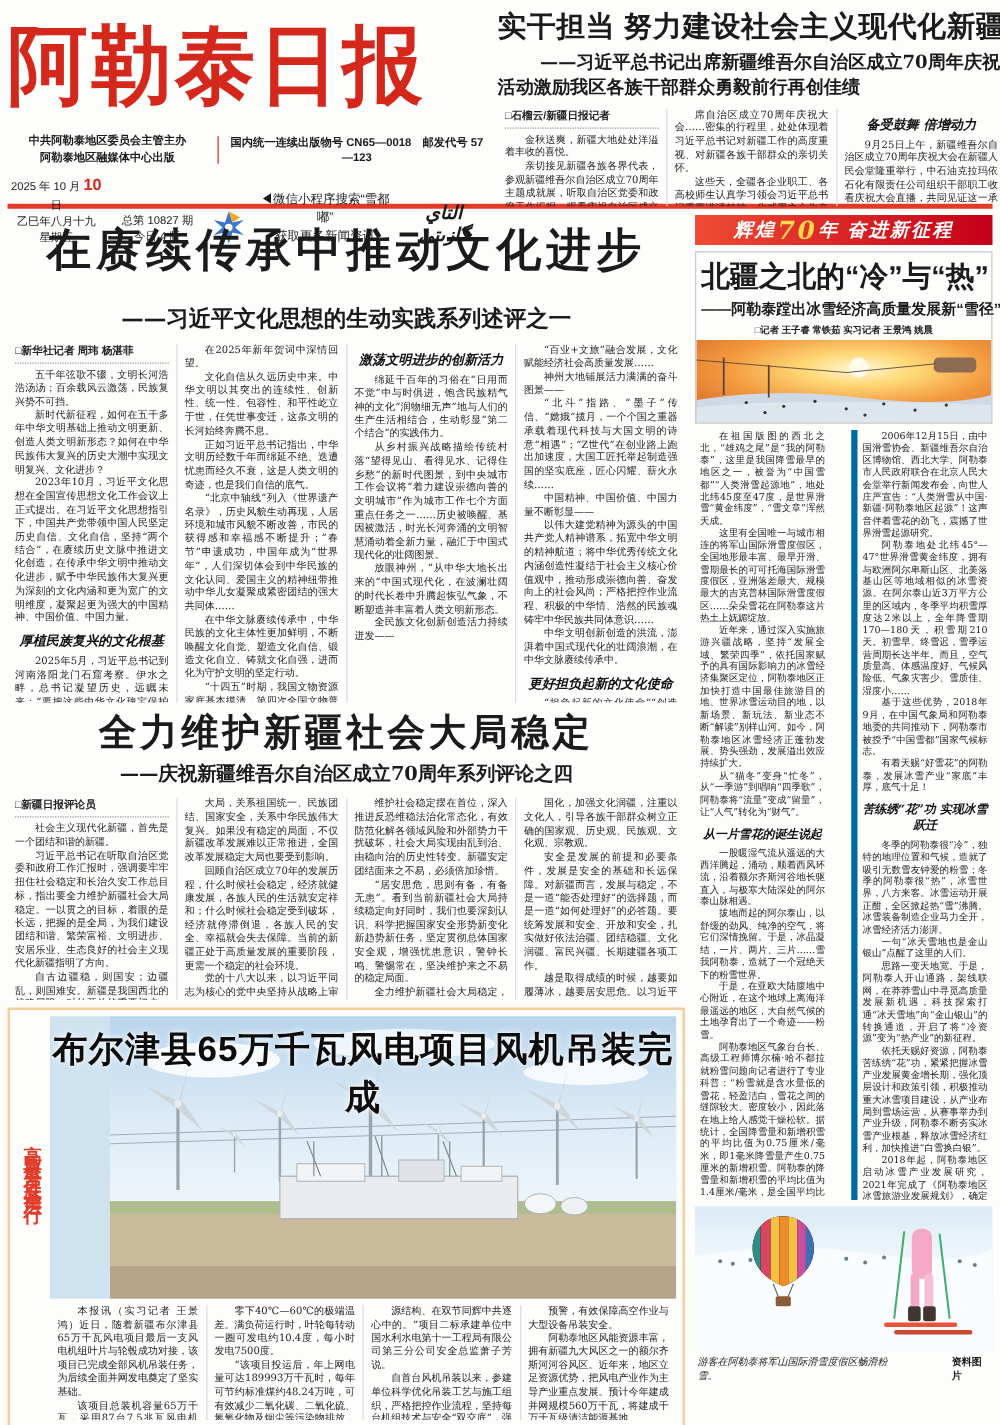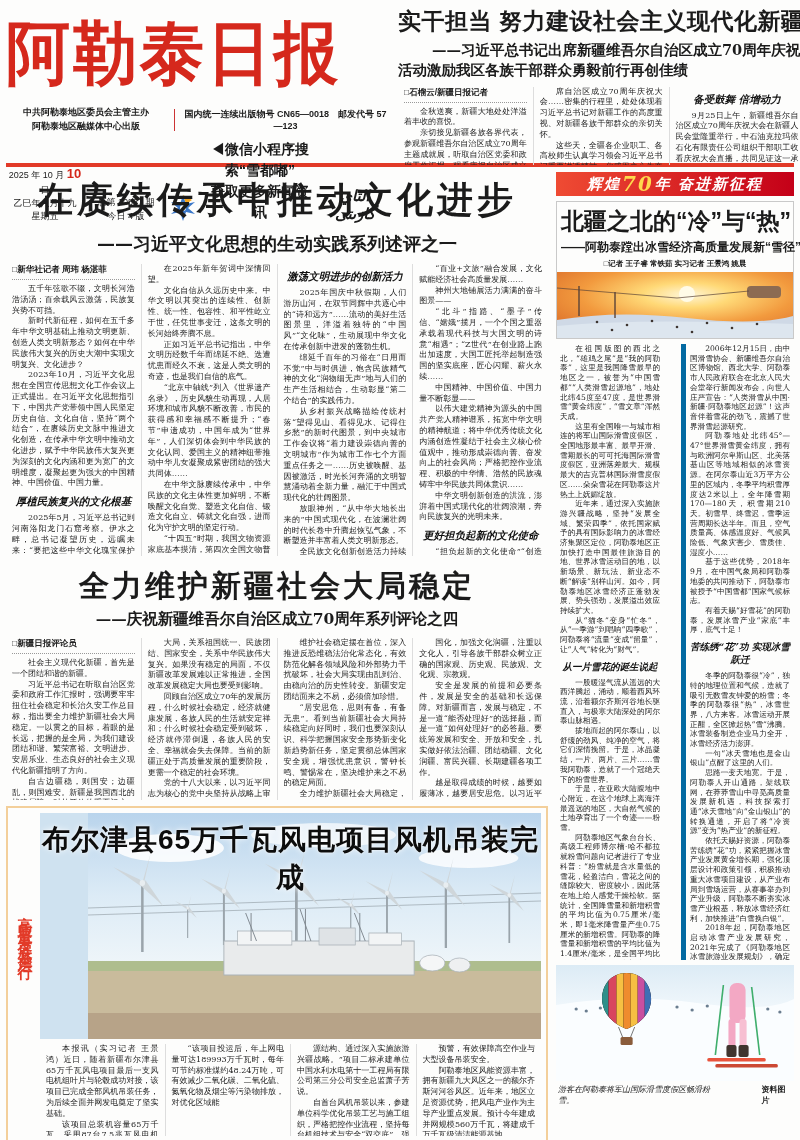--- a/index.html
+++ b/index.html
@@ -14,21 +14,21 @@
               white-space:nowrap;transform:scaleY(1.08);transform-origin:top left;}
   .mast-row1{display:flex;align-items:center;margin-top:10px;}
   .mast-org{font-size:9px;font-weight:700;text-align:center;line-height:1.5;width:160px;}
   .mast-div{width:1px;height:22px;background:#c33;margin:0 8px;}
   .mast-pub{font-size:9px;font-weight:700;flex:1;text-align:center;}
   .mast-row2{display:flex;align-items:flex-end;margin-top:6px;gap:8px;}
   .mast-date{font-size:9px;line-height:1.45;text-align:center;width:78px;}
   .date-day{color:#d5281c;font-weight:900;font-size:13px;}
   .mast-issue{font-size:9px;line-height:1.5;text-align:center;width:68px;}
   .mast-logo{width:30px;height:30px;}
-  .mast-wechat{font-size:14px;font-weight:700;text-align:center;line-height:1.5;width:108px;}
+  .mast-wechat{font-size:10px;font-weight:400;text-align:center;line-height:1.5;width:108px;}
   .mast-arabic{font-size:15px;font-weight:900;font-style:italic;text-align:center;flex:1;
                font-family:"DejaVu Sans",sans-serif;}
   
   .topstory{flex:1;padding-top:2px;}
   .ts-headline{font-size:23px;font-weight:900;letter-spacing:0.5px;white-space:nowrap;}
   .ts-sub{font-family:"DejaVu Serif","Liberation Serif",serif;font-weight:700;
           font-size:14.5px;line-height:1.4;margin-top:3px;}
   .ts-sub .indent{padding-left:34px;}
   .ts-cols{display:flex;gap:0;margin-top:6px;height:78px;overflow:hidden;}
   .ts-col{flex:1;padding:0 6px;}
@@ -42,21 +42,21 @@
           padding-bottom:3px;margin-bottom:4px;color:#222;}
   
   .red-rule{height:4px;background:#e23a28;margin:3px 0 5px;}
   .main{display:flex;gap:8px;}
   .left-stack{width:542px;flex:0 0 542px;}
   .right-stack{flex:1;min-width:0;}
   
   .a1{height:390px;overflow:hidden;}
   .a1-head{text-align:center;font-size:36px;font-weight:900;letter-spacing:4px;margin-top:4px;}
   .a1-sub{text-align:center;font-family:"DejaVu Serif","Liberation Serif",serif;
-          font-weight:700;font-size:18px;margin-top:7px;}
+          font-weight:700;font-size:18px;margin-top:18px;}
   .cols4{display:flex;margin-top:8px;height:292px;overflow:hidden;}
   .col4{flex:1;padding:0 6px;min-width:0;}
   .col4 + .col4{border-left:1px solid #ddd;}
   
   .a2{height:234px;overflow:hidden;margin-top:4px;}
   .a2-head{text-align:center;font-size:30px;font-weight:900;letter-spacing:3px;}
   .a2-sub{text-align:center;font-family:"DejaVu Serif","Liberation Serif",serif;
           font-weight:700;font-size:15.5px;margin-top:2px;}
   .a2 .cols4{height:164px;}
   
@@ -180,33 +180,32 @@
           <div class="col4">
               <p class="para">在2025年新年贺词中深情回望。</p>
               <p class="para">文化自信从久远历史中来。中华文明以其突出的连续性、创新性、统一性、包容性、和平性屹立于世，任凭世事变迁，这条文明的长河始终奔腾不息。</p>
               <p class="para">正如习近平总书记指出，中华文明历经数千年而绵延不绝、迭遭忧患而经久不衰，这是人类文明的奇迹，也是我们自信的底气。</p>
               <p class="para">“北京中轴线”列入《世界遗产名录》，历史风貌生动再现，人居环境和城市风貌不断改善，市民的获得感和幸福感不断提升；“春节”申遗成功，中国年成为“世界年”，人们深切体会到中华民族的文化认同、爱国主义的精神纽带推动中华儿女凝聚成紧密团结的强大共同体……</p>
               <p class="para">在中华文脉赓续传承中，中华民族的文化主体性更加鲜明，不断唤醒文化自觉、塑造文化自信、锻造文化自立、铸就文化自强，进而化为守护文明的坚定行动。</p>
               <p class="para">“十四五”时期，我国文物资源家底基本摸清，第四次全国文物普查取得重要阶段性成果，新发现文物数量超过13万处；中华文明探源工程提出文明定义和认定进入文明社会的中国方案，为世界文明起源研究作出原创性贡献。</p>
             </div>
           <div class="col4">
               <div class="sub-head">激荡文明进步的创新活力</div>
-              <p class="para">2025年国庆中秋假期，人们游历山河，在双节同辉中共逐心中的“诗和远方”……流动的美好生活图景里，洋溢着独特的“中国风”“文化味”，生动展现中华文化在传承创新中迸发的蓬勃生机。</p>
               <p class="para">绵延千百年的习俗在“日用而不觉”中与时俱进，饱含民族精气神的文化“润物细无声”地与人们的生产生活相结合，生动彰显“第二个结合”的实践伟力。</p>
               <p class="para">从乡村振兴战略描绘传统村落“望得见山、看得见水、记得住乡愁”的新时代图景，到中央城市工作会议将“着力建设崇德向善的文明城市”作为城市工作七个方面重点任务之一……历史被唤醒、基因被激活，时光长河奔涌的文明智慧涌动着全新力量，融汇于中国式现代化的壮阔图景。</p>
               <p class="para">放眼神州，“从中华大地长出来的”中国式现代化，在波澜壮阔的时代长卷中升腾起恢弘气象，不断塑造并丰富着人类文明新形态。</p>
               <p class="para">全民族文化创新创造活力持续迸发——</p>
             </div>
           <div class="col4">
               <p class="para">“百业+文旅”融合发展，文化赋能经济社会高质量发展……</p>
               <p class="para">神州大地铺展活力满满的奋斗图景——</p>
               <p class="para">“北斗”指路、“墨子”传信、“嫦娥”揽月，一个个国之重器承载着现代科技与大国文明的诗意“相遇”；“Z世代”在创业路上跑出加速度，大国工匠托举起制造强国的坚实底座，匠心闪耀、薪火永续……</p>
               <p class="para">中国精神、中国价值、中国力量不断彰显——</p>
               <p class="para">以伟大建党精神为源头的中国共产党人精神谱系，拓宽中华文明的精神航道；将中华优秀传统文化内涵创造性凝结于社会主义核心价值观中，推动形成崇德向善、奋发向上的社会风尚；严格把控作业流程、积极的中华情、浩然的民族魂铸牢中华民族共同体意识……</p>
-              <p class="para">中华文明创新创造的洪流，澎湃着中国式现代化的壮阔浪潮，奔向民族复兴的光明未来。</p>
+              <p class="para">中华文明创新创造的洪流，澎湃着中国式现代化的壮阔浪潮，在中华文脉赓续传承中。</p>
               <div class="sub-head">更好担负起新的文化使命</div>
               <p class="para">“担负起新的文化使命”“创造属于我们这个时代的新文化”，新时代新征程上，习近平总书记的号召激荡时代回响，为中华民族伟大复兴标示文化坐标、锚定文明航向。</p>
             </div>
         </div>
       </div>
 
       <div class="a2">
         <div class="a2-head">全力维护新疆社会大局稳定</div>
         <div class="a2-sub">——庆祝新疆维吾尔自治区成立70周年系列评论之四</div>
         <div class="cols4">
@@ -291,24 +290,25 @@
             </g>
           </svg>
           <div class="bm-head">布尔津县65万千瓦风电项目风机吊装完成</div>
         </div>
         <div class="bm-cols">
           <div class="col4">
               <p class="para">本报讯（实习记者 王景鸿）近日，随着新疆布尔津县65万千瓦风电项目最后一支风电机组叶片与轮毂成功对接，该项目已完成全部风机吊装任务，为后续全面并网发电奠定了坚实基础。</p>
               <p class="para">该项目总装机容量65万千瓦，采用87台7.5兆瓦风电机组，可耐受</p>
             </div>
           <div class="col4">
+              <p class="para">零下40℃—60℃的极端温差。满负荷运行时，叶轮每转动一圈可发电约10.4度，每小时发电7500度。</p>
               <p class="para">“该项目投运后，年上网电量可达189993万千瓦时，每年可节约标准煤约48.24万吨，可有效减少二氧化碳、二氧化硫、氮氧化物及烟尘等污染物排放，对优化区域能</p>
             </div>
           <div class="col4">
-              <p class="para">源结构、通过深入实施旅游兴疆战略。”项目二标承建单位中国水利水电第十一工程局有限公司第三分公司安全总监萧子芳说。</p>
+              <p class="para">源结构、在双节同辉中共逐心中的。”项目二标承建单位中国水利水电第十一工程局有限公司第三分公司安全总监萧子芳说。</p>
               <p class="para">自首台风机吊装以来，参建单位科学优化吊装工艺与施工组织，严格把控作业流程，坚持每台机组技术与安全“双交底”，强化现场监督与风险</p>
             </div>
           <div class="col4">
               <p class="para">预警，有效保障高空作业与大型设备吊装安全。</p>
               <p class="para">阿勒泰地区风能资源丰富，拥有新疆九大风区之一的额尔齐斯河河谷风区。近年来，地区立足资源优势，把风电产业作为主导产业重点发展。预计今年建成并网规模560万千瓦，将建成千万千瓦级清洁能源基地。</p>
             </div>
         </div>
       </div>
     </div>
 

